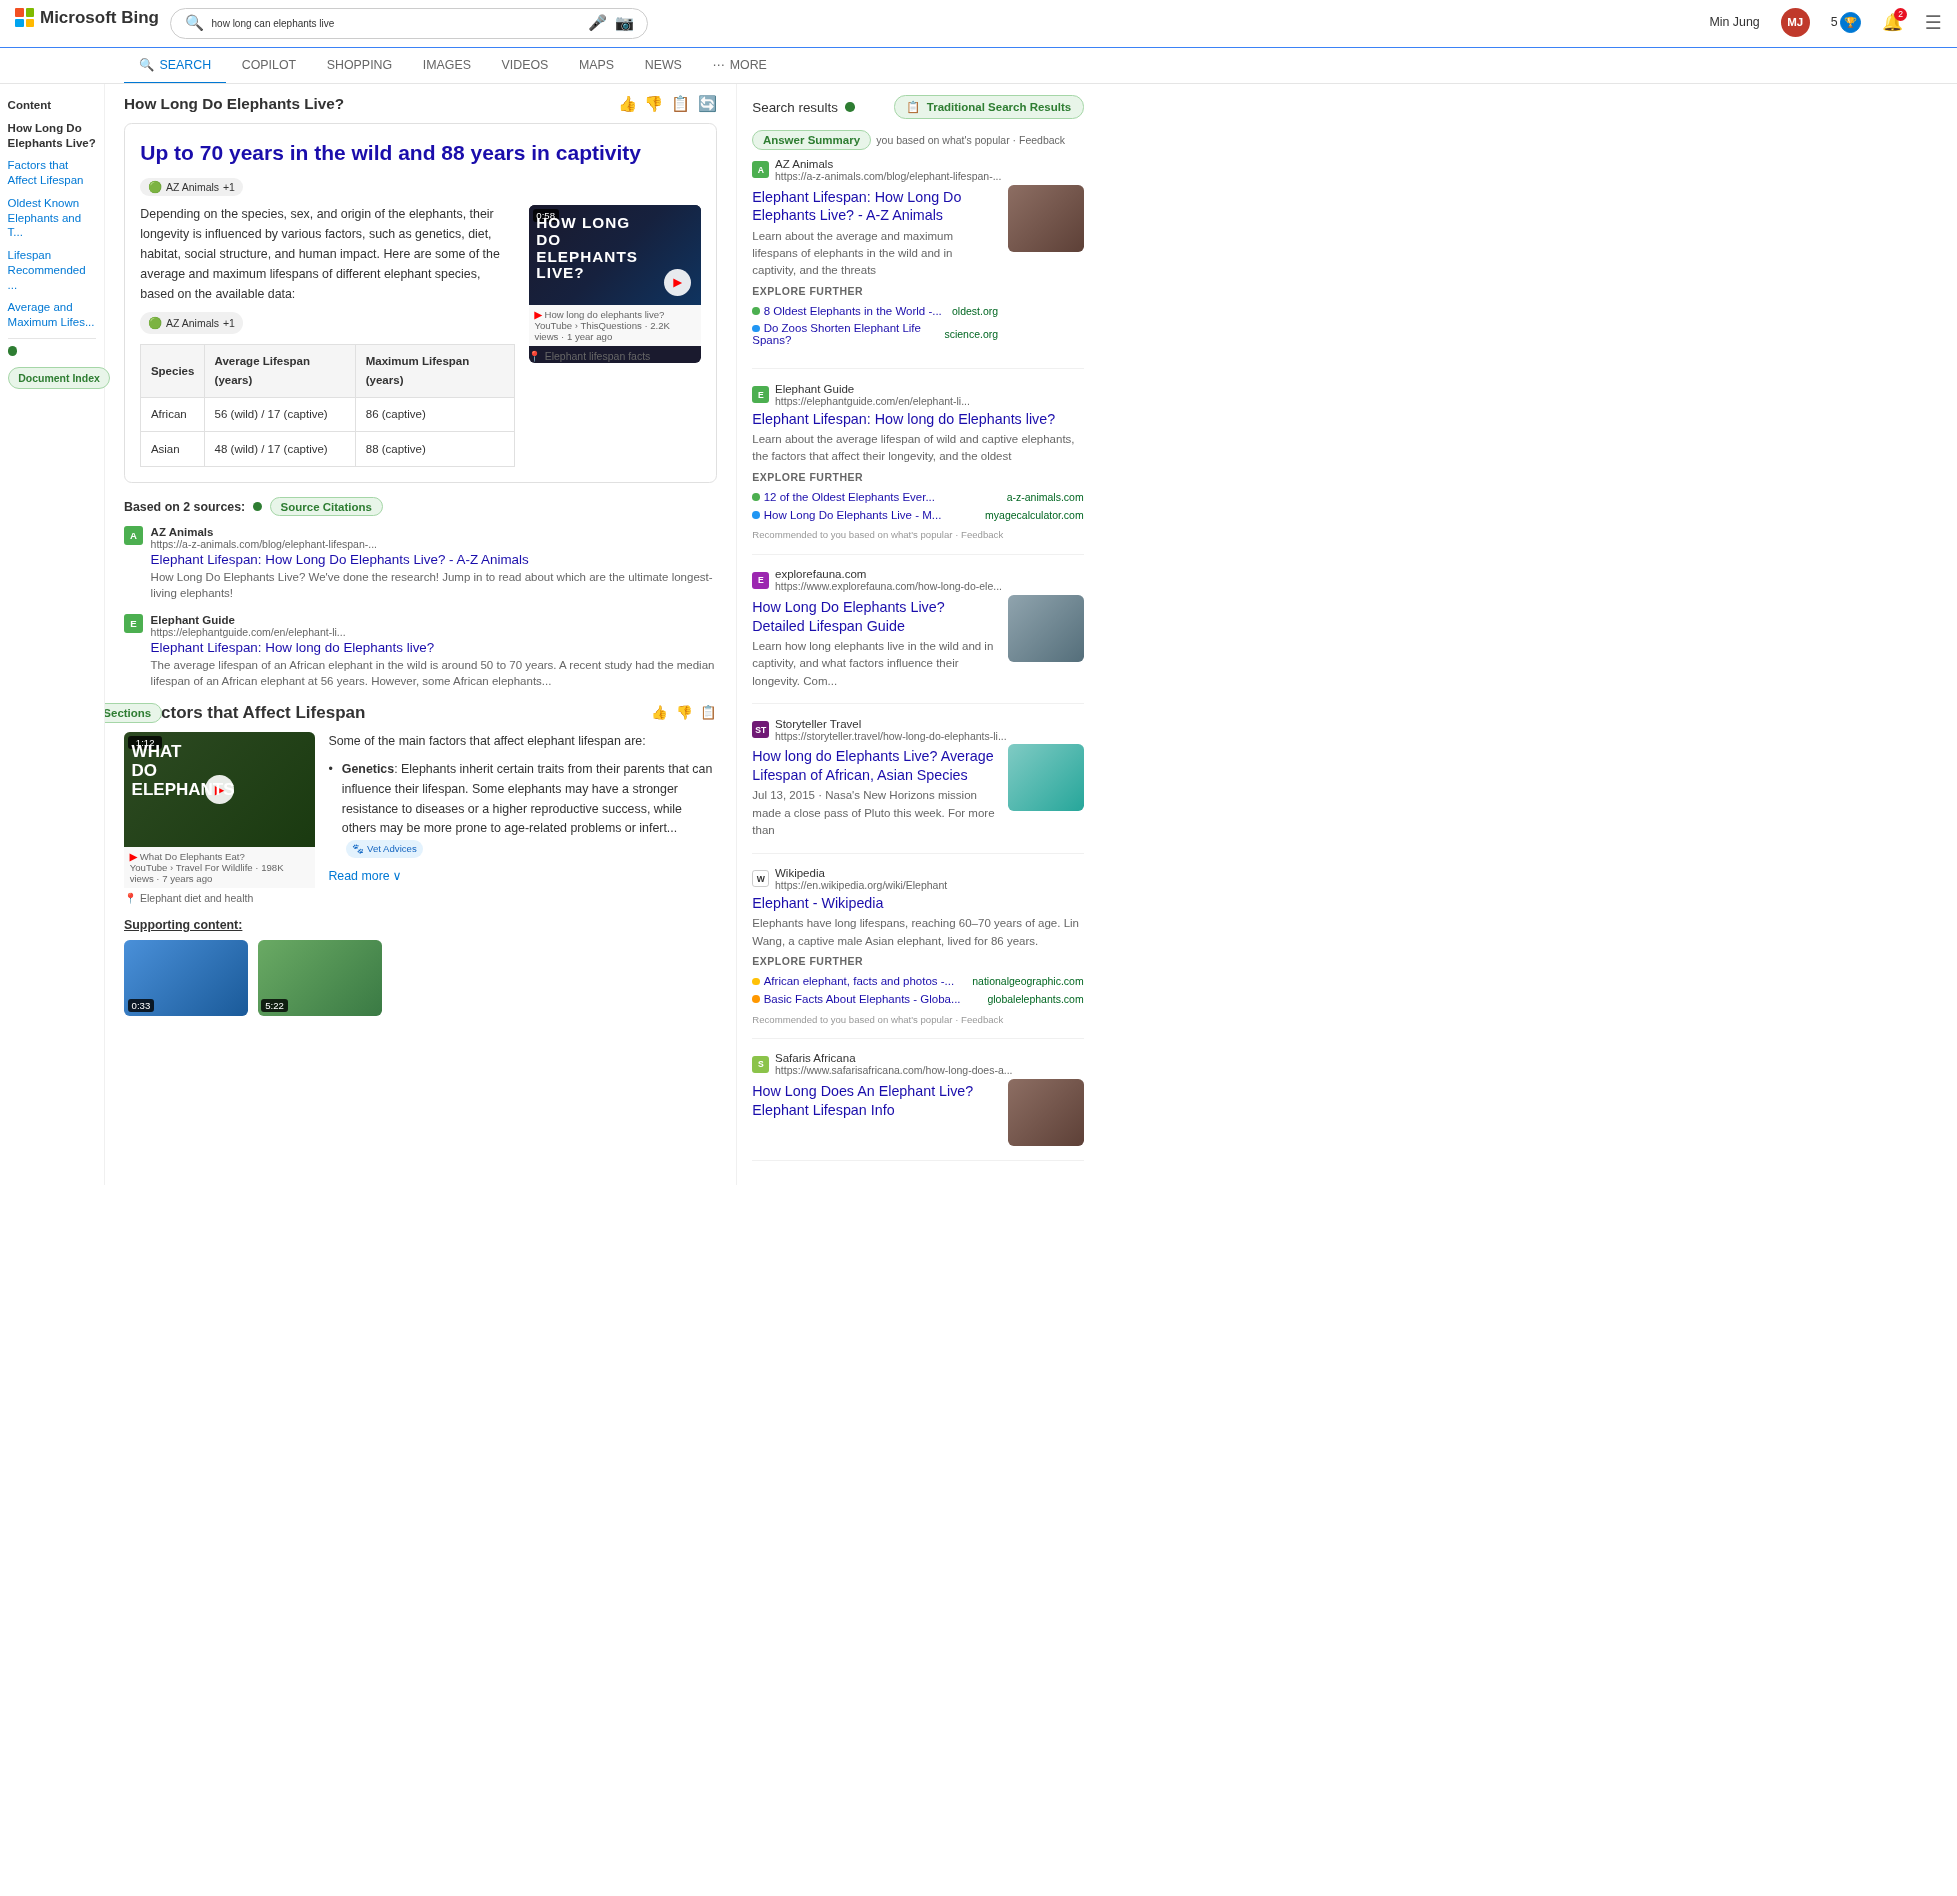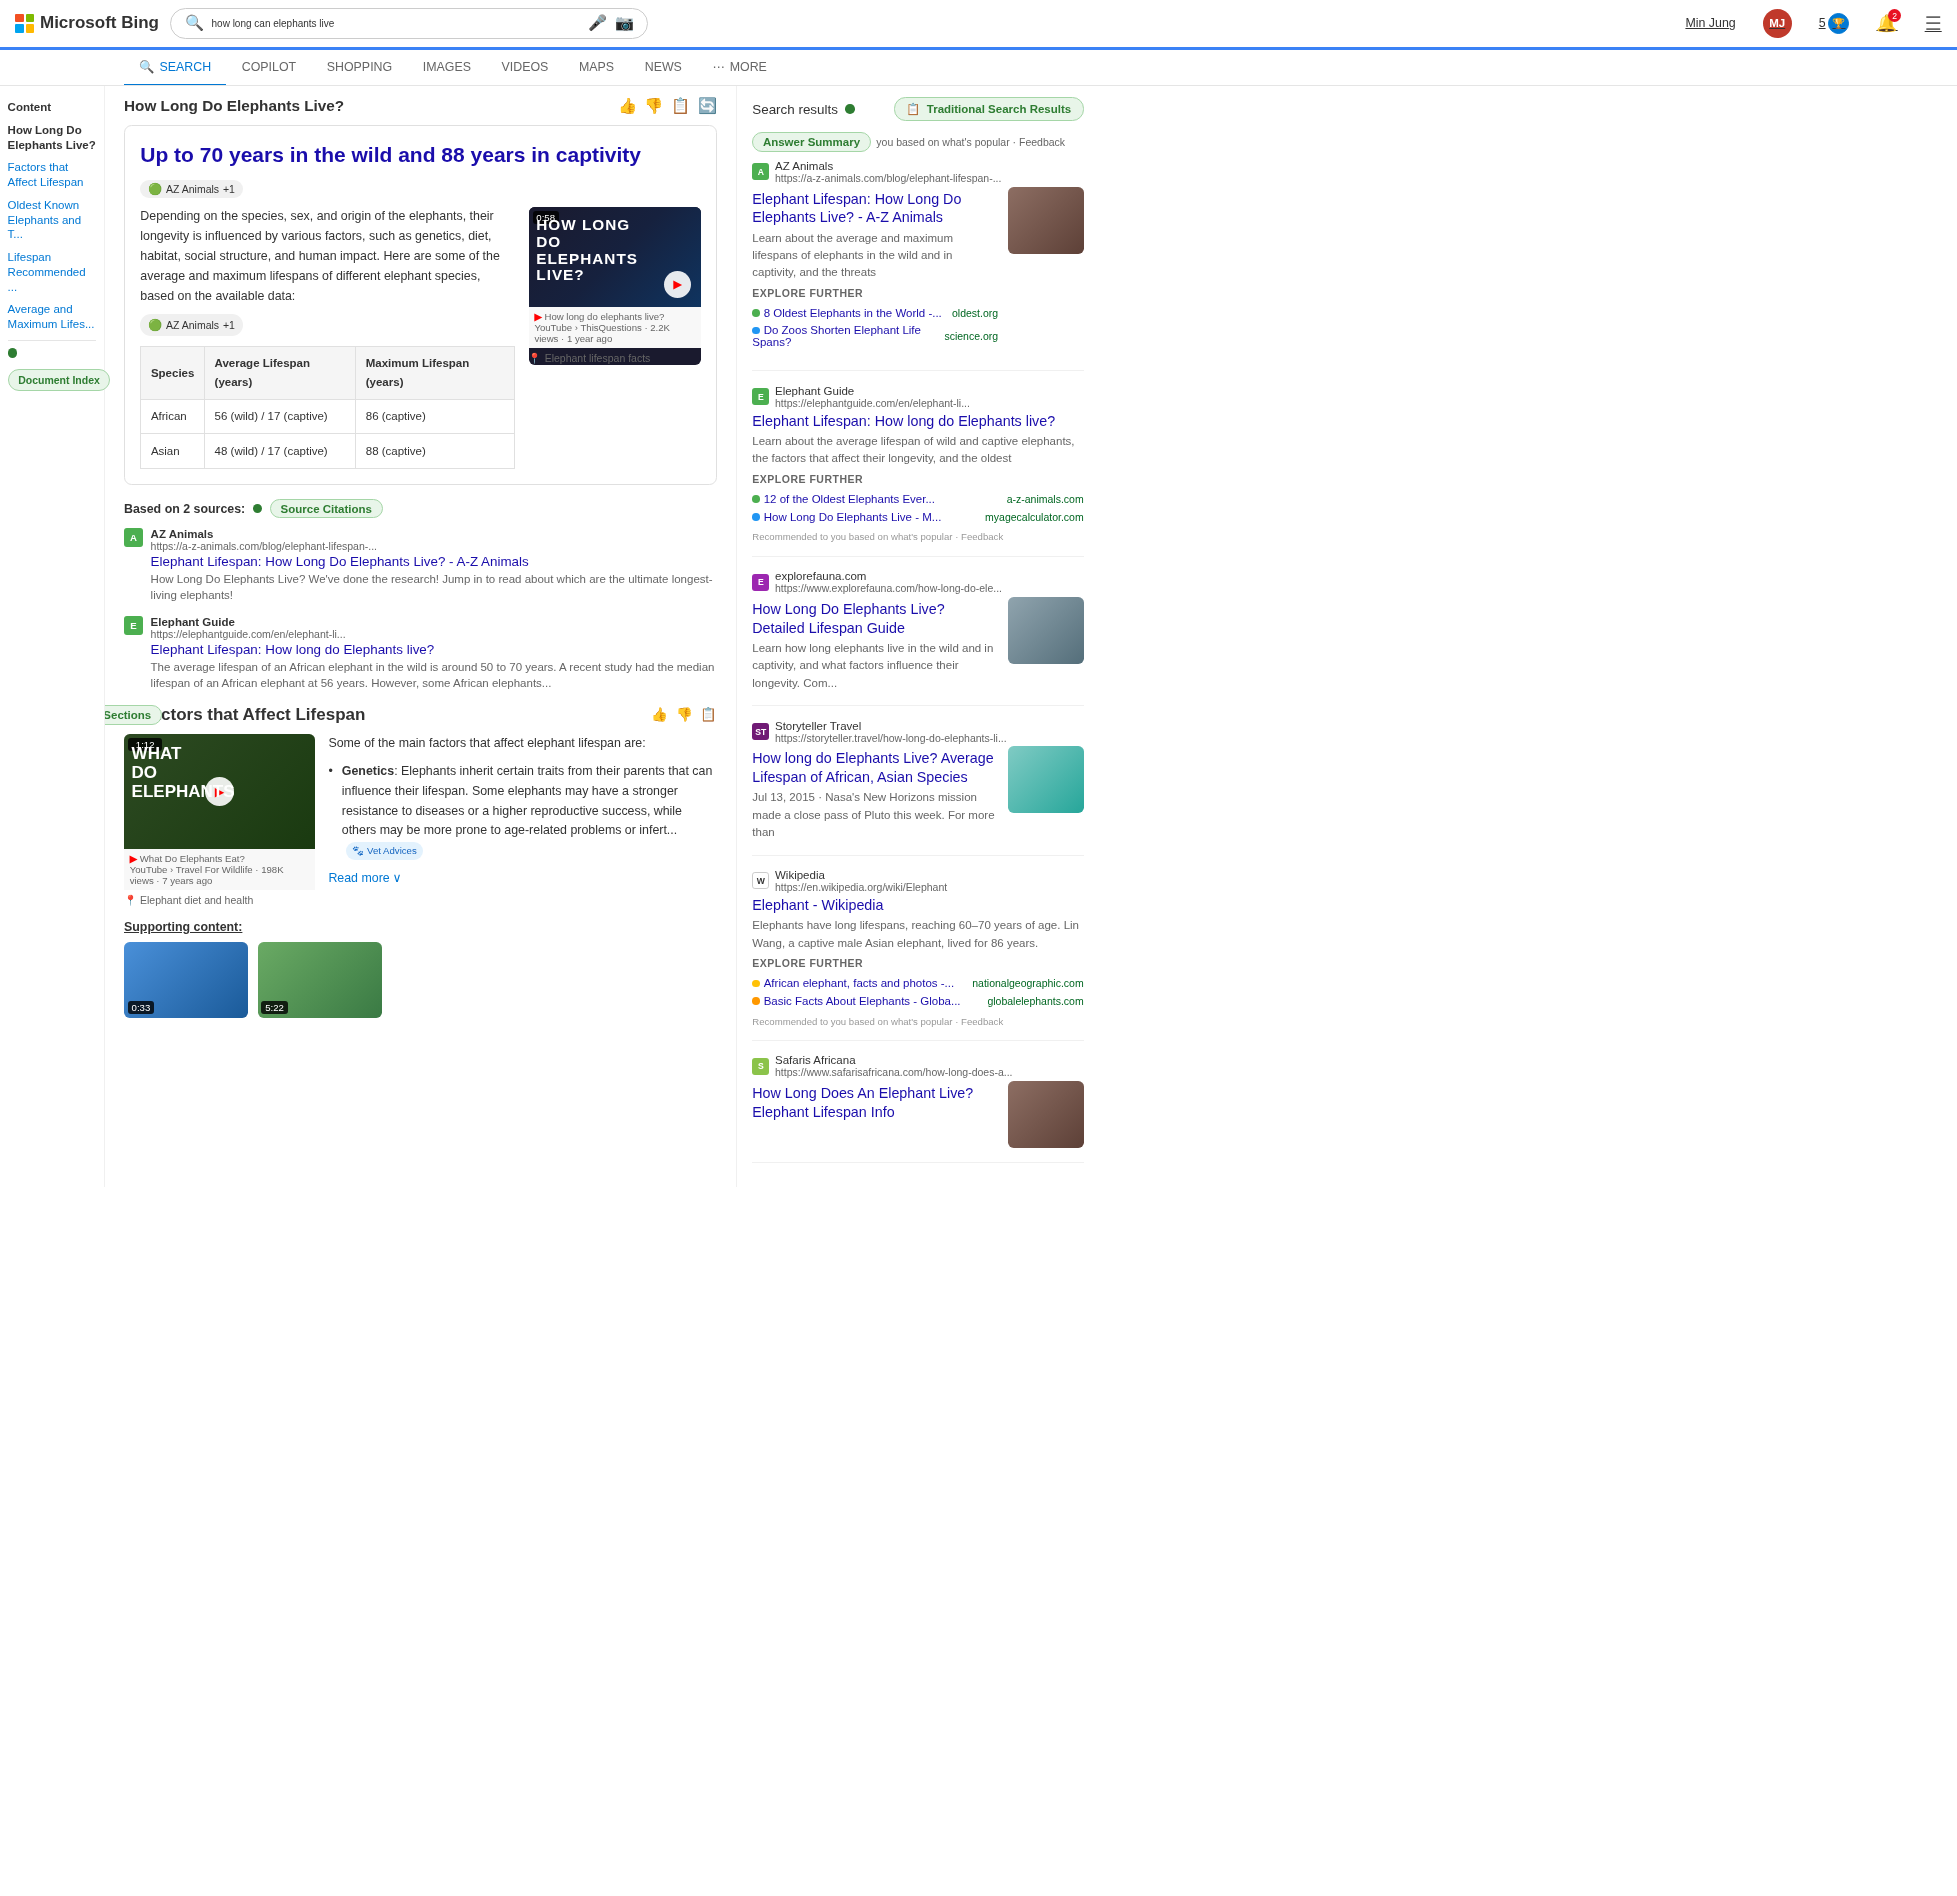--- a/index.html
+++ b/index.html
@@ -1,32 +1,32 @@
 <!DOCTYPE html>
 <html><head>
   <meta charset="utf-8">
   <style>
     * { box-sizing: border-box; margin: 0; padding: 0; }
     body { font-family: 'Segoe UI', Arial, sans-serif; background: #fff; font-size: 13.4px; color: #333; }
 
     
-    .header { display: flex; align-items: center; padding: 7.6px 15.3px; border-bottom: 3px solid #3b82f6; gap: 11.5px; }
+    .header { display: flex; align-items: flex-start; padding: 7.6px 15.3px; border-bottom: 1px solid #3b82f6; gap: 11.5px; }
     .logo-area { display: flex; align-items: center; gap: 5.7px; min-width: 115px; }
     .bing-logo-squares { display: grid; grid-template-columns: 1fr 1fr; gap: 1.9px; width: 19px; height: 19px; }
     .sq { width: 8.6px; height: 8.6px; border-radius: 1px; }
     .sq-r { background: #f25022; }
     .sq-g { background: #7fba00; }
     .sq-b { background: #00a4ef; }
     .sq-y { background: #ffb900; }
     .bing-text { font-size: 17px; font-weight: 600; color: #333; }
     .search-bar { display: flex; align-items: center; flex: 1; border: 1px solid #ccc; border-radius: 19px; padding: 5.7px 13.4px; gap: 7.6px; max-width: 478px; }
     .search-input { border: none; outline: none; flex: 1; font-size: 10px; color: #333; }
     .search-icon-svg { color: #666; font-size: 15.3px; }
     .mic-icon, .camera-icon { color: #0078d4; font-size: 15.3px; cursor: pointer; }
-    .header-right { display: flex; align-items: center; gap: 27px; margin-left: auto; text-decoration: underline; }
+    .header-right { display: flex; align-items: center; gap: 21px; margin-left: auto; }
     .user-name { font-size: 12.4px; color: #333; }
     .user-avatar { width: 29px; height: 29px; border-radius: 50%; background: #c0392b; display: flex; align-items: center; justify-content: center; color: #fff; font-size: 11.5px; font-weight: bold; overflow: hidden; }
     .points-badge { display: flex; align-items: center; gap: 2.9px; font-size: 12.4px; color: #333; }
     .reward-icon { width: 21px; height: 21px; background: #0078d4; border-radius: 50%; display: flex; align-items: center; justify-content: center; color: #fff; font-size: 10.5px; border: 1.9px solid #0078d4; }
     .notif-icon { position: relative; font-size: 17px; color: #666; cursor: pointer; }
     .notif-badge { position: absolute; top: -3.8px; right: -3.8px; background: #e81123; color: #fff; border-radius: 50%; width: 13.4px; height: 13.4px; font-size: 8.6px; display: flex; align-items: center; justify-content: center; }
     .hamburger { font-size: 19px; color: #666; cursor: pointer; }
 
     
     .nav-tabs { display: flex; align-items: center; padding: 0 124px; border-bottom: 1px solid #e5e5e5; gap: 0; }

